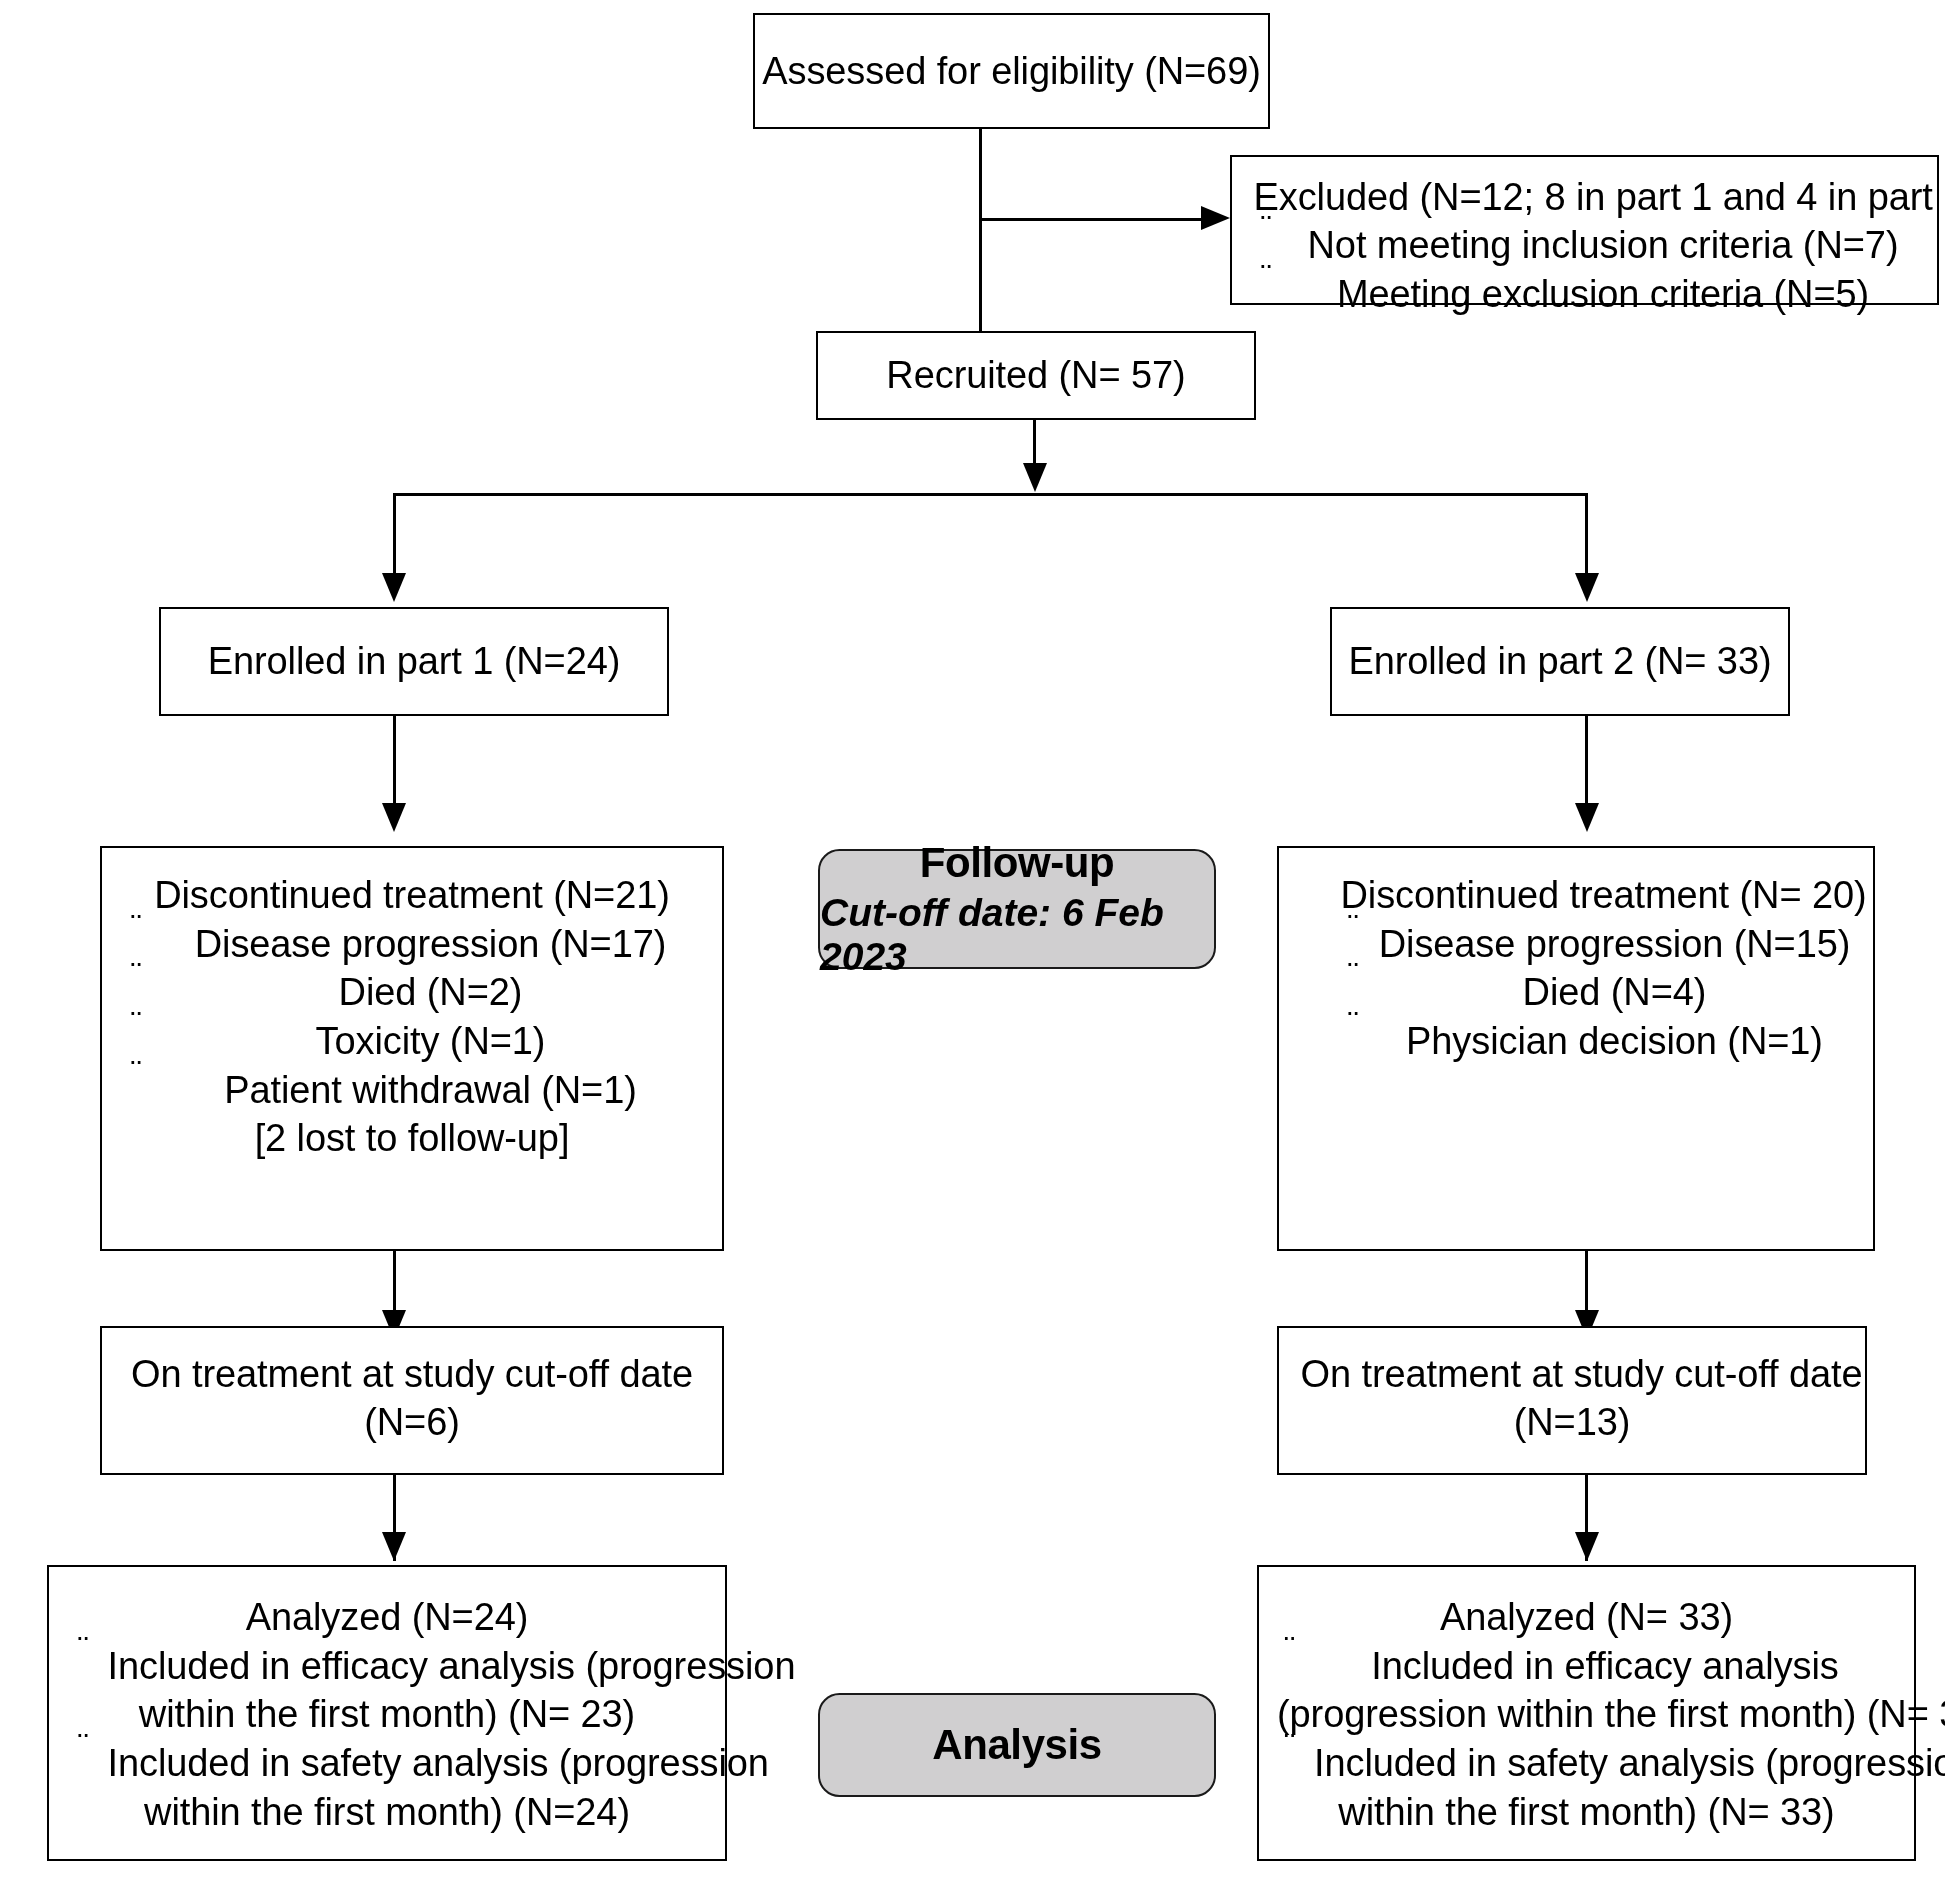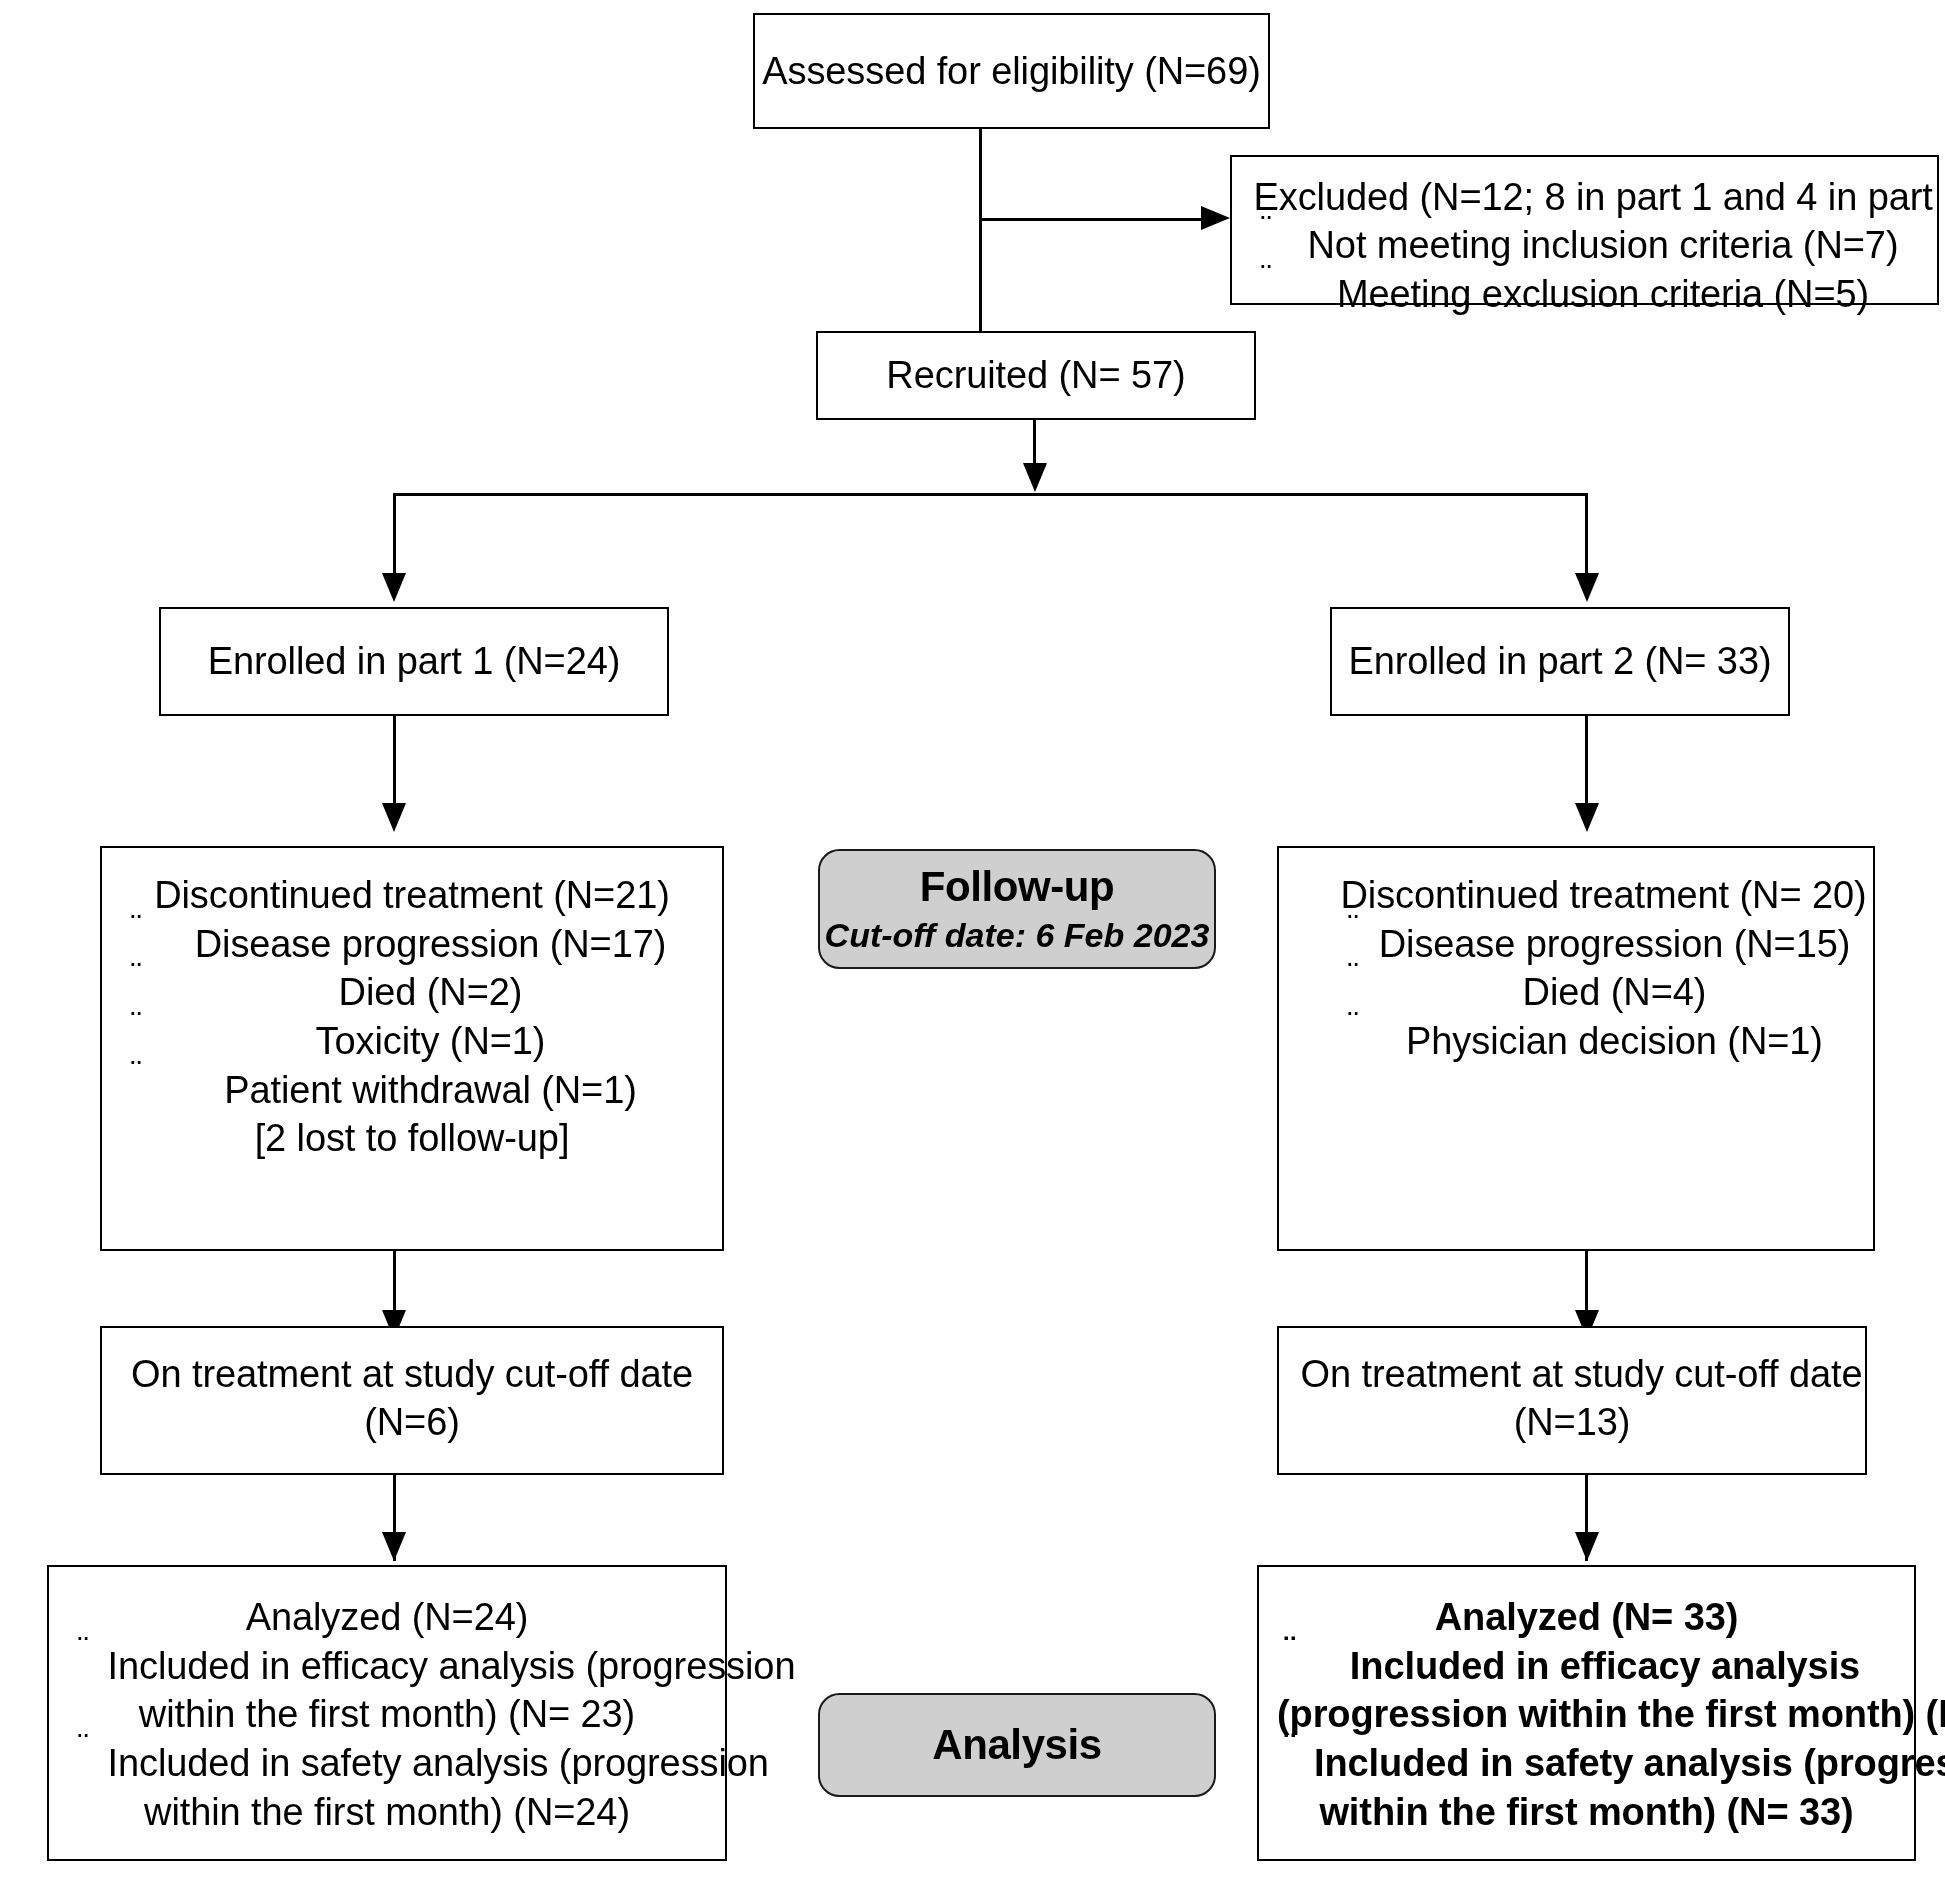--- a/index.html
+++ b/index.html
@@ -70,21 +70,21 @@
     flex-direction: column;
     align-items: center;
     justify-content: center;
   }
   .badge .t1 {
     font-size: 42px;
     font-weight: bold;
     letter-spacing: -0.4px;
   }
   .badge .t2 {
-    font-size: 34px;
+    font-size: 39px;
     font-weight: bold;
     font-style: italic;
     margin-top: 4.3px;
   }
 
   
   .vline {
     position: absolute;
     width: 2.9px;
     background: #000000;
@@ -223,21 +223,21 @@
       <div class="line bul">Included in safety analysis (progression</div>
       <div class="line sub">within the first month) (N=24)</div>
     </div>
   </div>
 
   <div class="badge" style="left:818px; top:1693px; width:398px; height:104px;">
     <div class="t1">Analysis</div>
   </div>
 
   <div class="box" style="left:1257px; top:1565px; width:659px; height:296px;">
-    <div class="inner" style="padding:26px 18px;font-weight:bold;">
+    <div class="inner" style="padding:26px 18px;">
       <div class="line">Analyzed (N= 33)</div>
       <div class="line bul">Included in efficacy analysis</div>
       <div class="line sub">(progression within the first month) (N= 33)</div>
       <div class="line bul">Included in safety analysis (progression</div>
       <div class="line sub">within the first month) (N= 33)</div>
     </div>
   </div>
 
 </div>
 

